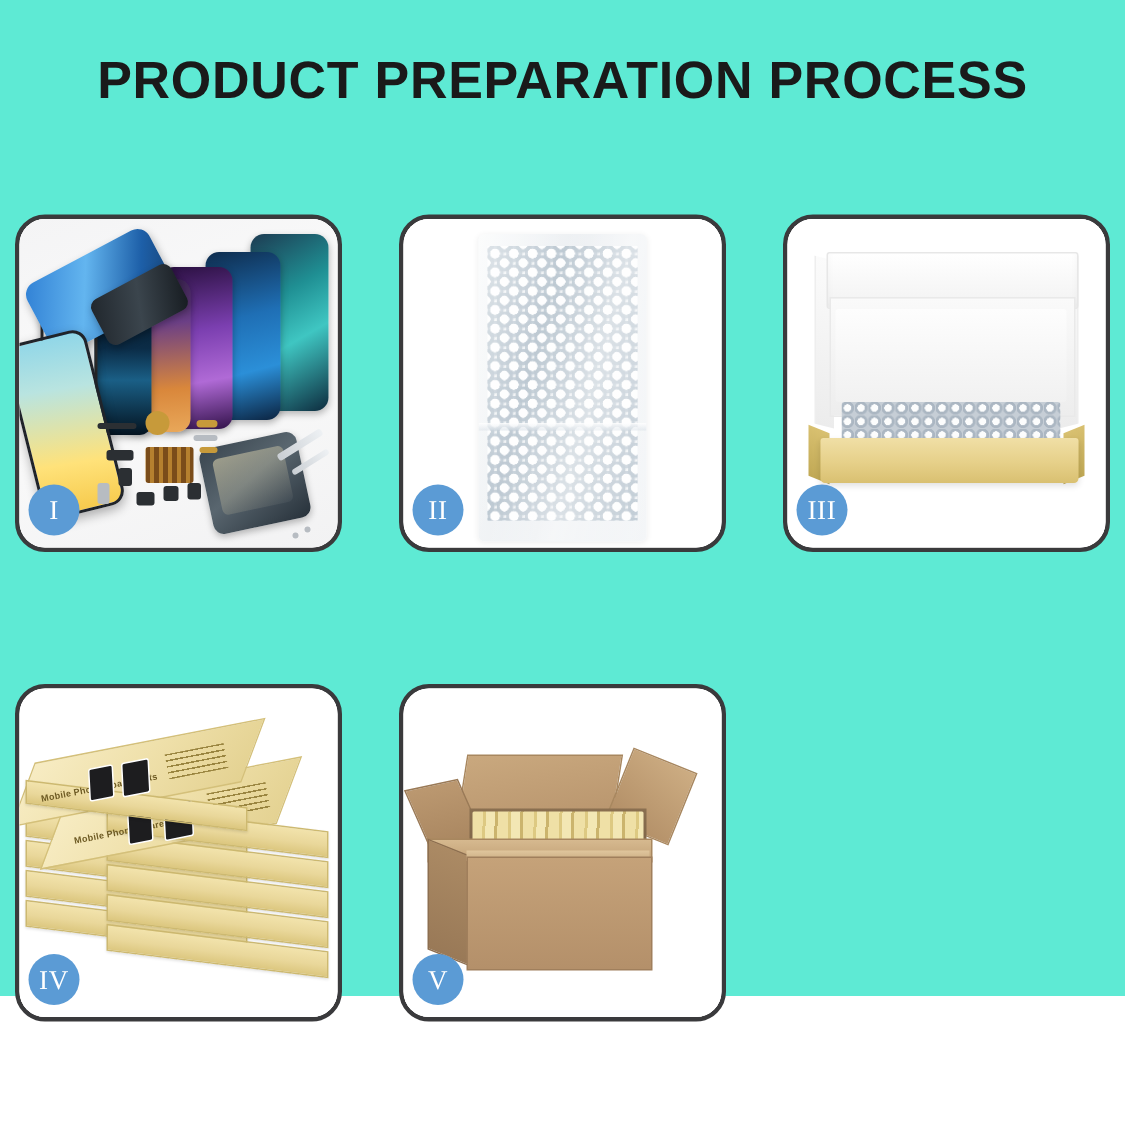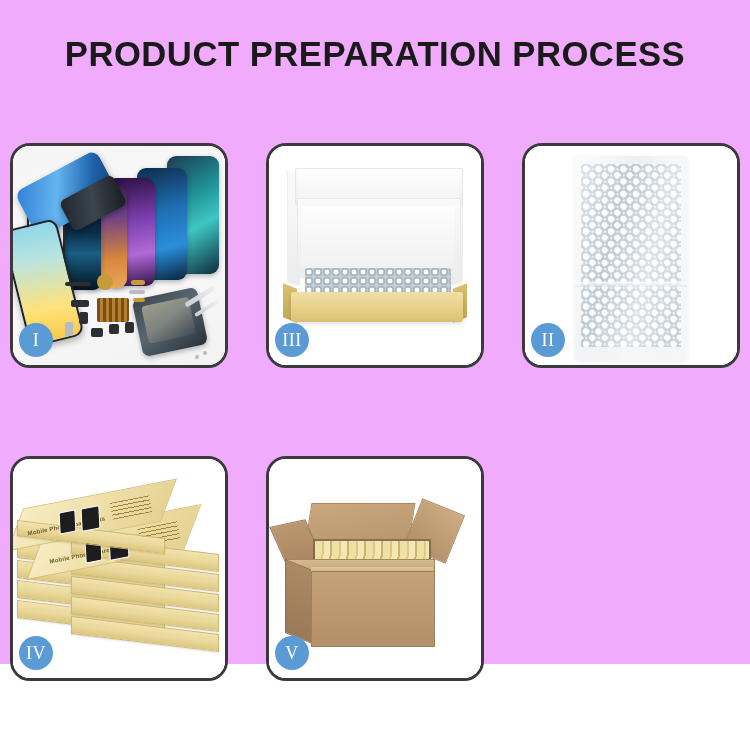--- a/index.html
+++ b/index.html
@@ -12,21 +12,21 @@
     height: 750px;
     overflow: hidden;
     font-family: "Liberation Sans", sans-serif;
     -webkit-font-smoothing: antialiased;
   }
 
   .page {
     position: relative;
     width: 750px;
     height: 664px;
-    background: #f0abfc;
+    background: #5eead4;
     box-sizing: border-box;
   }
 
   
   .header {
     position: absolute;
     top: 34px;
     left: 0;
     width: 750px;
     text-align: center;
@@ -483,46 +483,46 @@
         <div class="tool" style="right:4px;top:160px;width:28px;height:4px;"></div>
         <div class="part silver circle" style="right:18px;bottom:10px;width:4px;height:4px;"></div>
         <div class="part silver circle" style="right:26px;bottom:6px;width:4px;height:4px;"></div>
       </div>
       <div class="badge">I</div>
       <span class="sr">Phone screens, displays and mobile phone spare parts</span>
     </div>
 
     <div class="panel">
       <div class="panel-inner">
+        <div class="p2-bg"></div>
+        <div class="wrap-sheet">
+          <div class="bubbles"></div>
+          <div class="wrap-seam"></div>
+          <div class="wrap-sheen"></div>
+        </div>
+      </div>
+      <div class="badge">II</div>
+      <span class="sr">Item wrapped in bubble film</span>
+    </div>
+
+    <div class="panel">
+      <div class="panel-inner">
         <div class="p3-bg"></div>
         <div class="box3-lid-left"></div>
         <div class="box3-lid-right"></div>
         <div class="box3-lid-back"></div>
         <div class="box3-inner"></div>
         <div class="box3-foam"></div>
         <div class="box3-bubble"></div>
         <div class="box3-left-flap"></div>
         <div class="box3-right-flap"></div>
         <div class="box3-front"></div>
       </div>
       <div class="badge">III</div>
       <span class="sr">Wrapped item placed in foam-lined inner box</span>
-    </div>
-
-    <div class="panel">
-      <div class="panel-inner">
-        <div class="p2-bg"></div>
-        <div class="wrap-sheet">
-          <div class="bubbles"></div>
-          <div class="wrap-seam"></div>
-          <div class="wrap-sheen"></div>
-        </div>
-      </div>
-      <div class="badge">II</div>
-      <span class="sr">Item wrapped in bubble film</span>
     </div>
 
     <div class="panel">
       <div class="panel-inner">
         <div class="p4-bg"></div>
         <div class="stack">
 
           <div class="sbox" style="left:4px;top:150px;width:146px;height:16px;transform:skewY(7deg);"></div>
           <div class="sbox" style="left:4px;top:130px;width:146px;height:16px;transform:skewY(7deg);"></div>
           <div class="sbox" style="left:4px;top:110px;width:146px;height:16px;transform:skewY(7deg);"></div>

